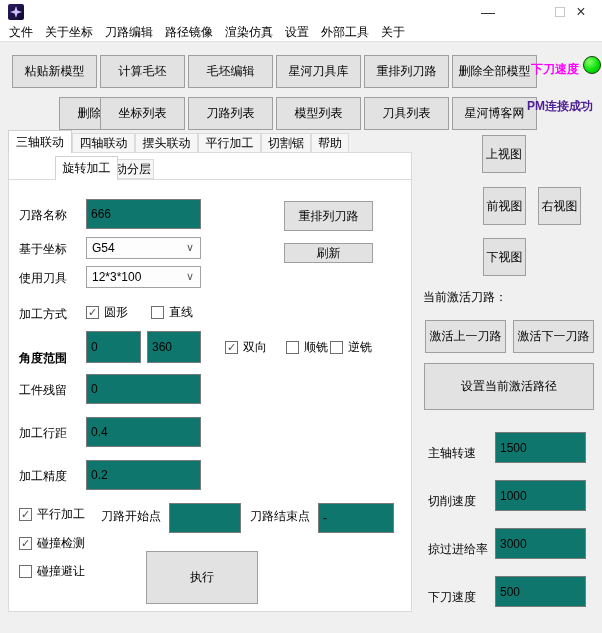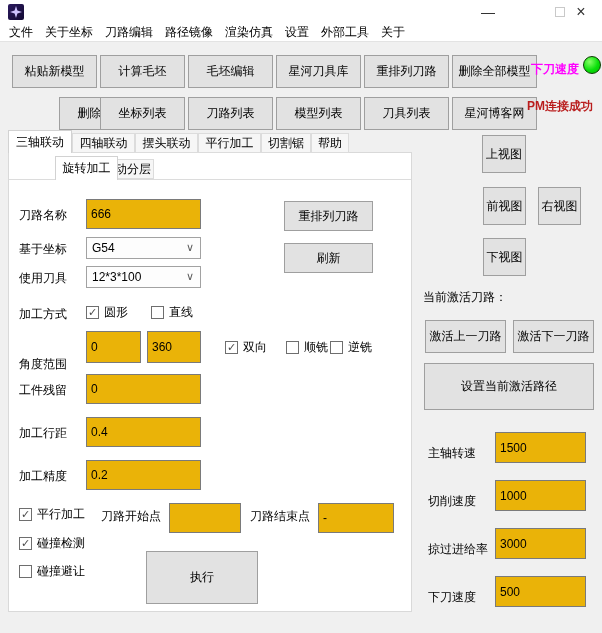--- a/index.html
+++ b/index.html
@@ -21,33 +21,33 @@
   #menubar { position:absolute; left:0; top:24px; width:602px; height:18px; background:#ffffff; border-bottom:1px solid #e3e3e3; display:flex; align-items:center; padding-left:3px; }
   .menu-item { padding:0 6px; font-size:12px; }
 
   
   .btn { position:absolute; background:#e2e2e2; border:1px solid #9f9f9f; display:flex; align-items:center; justify-content:center; font-size:12px; text-align:center; }
   .tbtn { width:85px; height:33px; }
 
   #comm-status { position:absolute; left:531px; top:61px; color:#ff00ff; font-weight:bold; font-size:12px; }
   #comm-dot { position:absolute; left:583px; top:56px; width:18px; height:18px; border-radius:50%;
       background:radial-gradient(circle at 35% 30%, #86ff66, #0ae00a 55%, #00b800); border:1px solid #0a3d00; }
-  #pm-status { position:absolute; left:527px; top:98px; color:#b91c1c; font-weight:bold; font-size:12px; }
+  #pm-status { position:absolute; left:527px; top:98px; color:#4c1d95; font-weight:bold; font-size:12px; }
 
   
   .tab { position:absolute; display:flex; align-items:center; justify-content:center; font-size:12px; }
   .tab.active { background:#fff; border:1px solid #d2d2d2; border-bottom:none; z-index:4; }
   .tab.inactive { background:#f6f6f6; border:1px solid #dcdcdc; z-index:1; }
 
   
   #panel { position:absolute; left:8px; top:152px; width:404px; height:460px; background:#ffffff; border:1px solid #d9d9d9; }
   #subtab-divider { position:absolute; left:0px; top:26px; width:402px; border-top:1px solid #dcdcdc; }
 
   .lbl { position:absolute; font-size:12px; white-space:nowrap; }
-  .txt { position:absolute; background:#eab308; border:1px solid #7a7a7a; font-family:"Liberation Sans","DejaVu Sans",sans-serif; font-size:12px; padding:0 4px; outline:none; }
+  .txt { position:absolute; background:#0f766e; border:1px solid #7a7a7a; font-family:"Liberation Sans","DejaVu Sans",sans-serif; font-size:12px; padding:0 4px; outline:none; }
   .combo { position:absolute; background:#fdfdfd; border:1px solid #a2a2a2; display:flex; align-items:center; padding:0 5px; font-size:12px; }
   .combo .chev { position:absolute; right:6px; top:3px; color:#5c5c5c; font-size:11px; }
 
   .cbrow { position:absolute; display:flex; align-items:center; gap:5px; }
   .cbbox { width:13px; height:13px; background:#fff; border:1px solid #6e6e6e; font-size:11px; line-height:11px; color:#4a4a4a; text-align:center; }
   .cbbox.checked { color:#4a4a4a; }
 
   
   .viewbtn { width:44px; height:38px; }
 </style>
@@ -122,33 +122,33 @@
       <span class="chev">∨</span>
     </div>
 
     <div class="lbl" style="left:10px;top:117px;">使用刀具</div>
     <div class="combo" style="left:77px;top:113px;width:115px;height:22px;">
       <span>12*3*100</span>
       <span class="chev">∨</span>
     </div>
 
     <div class="btn" style="left:275px;top:48px;width:89px;height:30px;">重排列刀路</div>
-    <div class="btn" style="left:275px;top:90px;width:89px;height:30px;text-align:right;">刷新</div>
+    <div class="btn" style="left:275px;top:90px;width:89px;height:20px;text-align:right;">刷新</div>
 
     <div class="lbl" style="left:10px;top:153px;">加工方式</div>
     <div class="cbrow" style="left:77px;top:151px;">
       <span class="cbbox checked">✓</span>
       <span>圆形</span>
     </div>
     <div class="cbrow" style="left:142px;top:151px;">
       <span class="cbbox"></span>
       <span>直线</span>
     </div>
 
-    <div class="lbl" style="left:10px;top:203px;">角度范围</div>
+    <div class="lbl" style="left:10px;top:197px;font-weight:bold;">角度范围</div>
     <input class="txt" style="left: 77px; top: 178px; width: 55px; height: 32px;" value="0">
     <input class="txt" style="left: 138px; top: 178px; width: 54px; height: 32px;" value="360">
     <div class="cbrow" style="left:216px;top:186px;">
       <span class="cbbox checked">✓</span>
       <span>双向</span>
     </div>
     <div class="cbrow" style="left:277px;top:186px;">
       <span class="cbbox"></span>
       <span>顺铣</span>
     </div>

